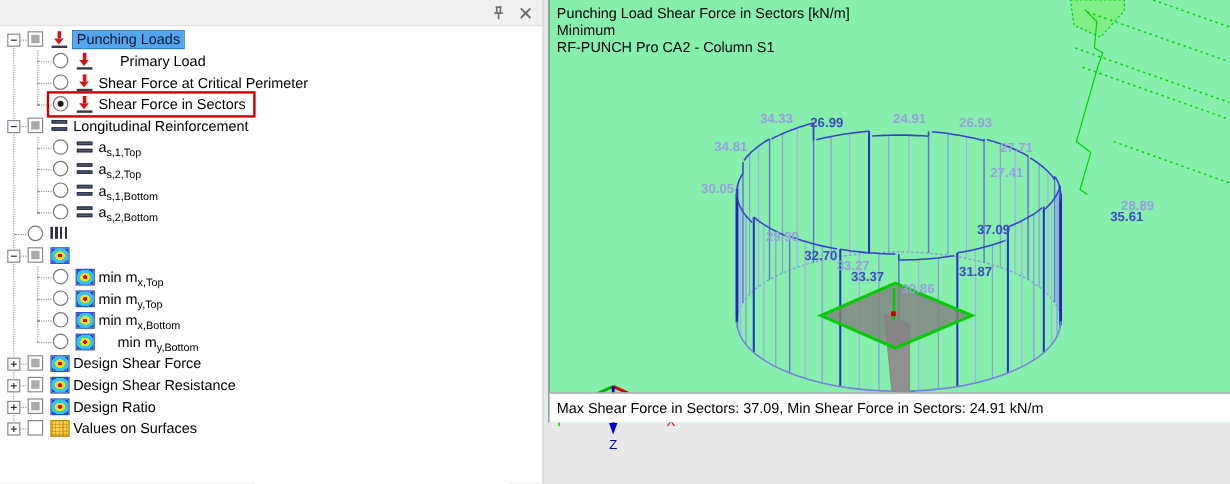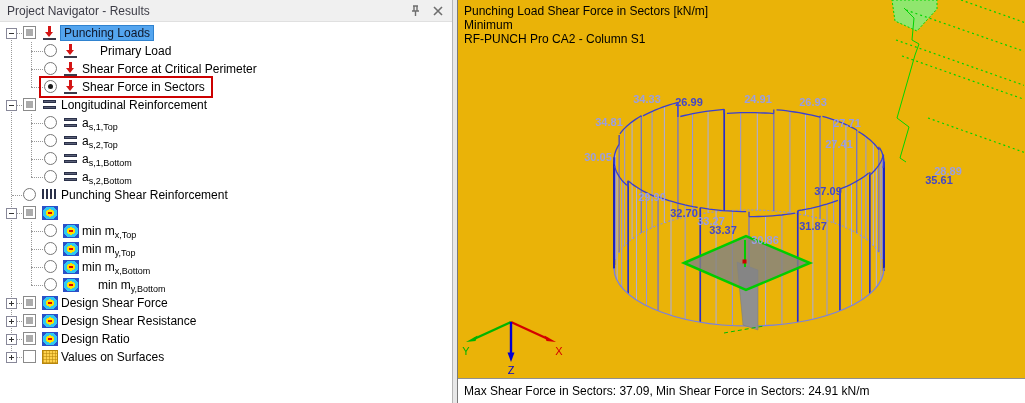--- a/index.html
+++ b/index.html
@@ -42,33 +42,32 @@
   
   .icon-surf{background:#ffd24d;border:1px solid #b8860b;box-sizing:border-box;
     background-image:repeating-linear-gradient(0deg,rgba(184,134,11,.55) 0 1px,transparent 1px 3px),
                      repeating-linear-gradient(90deg,rgba(184,134,11,.55) 0 1px,transparent 1px 3px);}
   .conn-v{position:absolute;width:0;border-left:1px dotted #9a9a9a;}
   .conn-h{position:absolute;height:0;border-top:1px dotted #9a9a9a;}
   .red-box{position:absolute;border:2px solid #cc0000;background:transparent;pointer-events:none;z-index:6;}
   
   .splitter{position:absolute;left:453px;top:0;width:4px;height:403px;background:#e8e8e8;}
   
-  .view-panel{position:absolute;left:457px;top:0;width:568px;height:403px;background:#eab308;border-left:1px solid #7a7a7a;box-sizing:border-box;}
+  .view-panel{position:absolute;left:457px;top:0;width:568px;height:352px;background:#86efac;border-left:1px solid #7a7a7a;box-sizing:border-box;}
   .view-header{position:absolute;left:6px;top:4px;z-index:4;font-size:12px;color:#000;line-height:14px;}
   .view-header div{white-space:nowrap;}
   #scene{position:absolute;left:0;top:0;}
   .status-bar{position:absolute;left:0;bottom:0;width:100%;height:25px;border-top:1px solid #8f8f8f;
     font-size:12px;color:#000;line-height:25px;padding-left:6px;box-sizing:border-box;background:#fff;}
 </style>
 </head>
 <body>
 
 <div class="nav-panel">
   <div class="nav-title">
-    <span>Project Navigator - Results</span>
     <span class="ticons">
       <span class="tico">
         <svg width="11" height="12" viewBox="0 0 11 12">
             <g fill="none" stroke="#6e6e6e" stroke-width="1.4">
               <path d="M3 1h5M4 1v5M7 1v5M2 6h7M5.5 6v5"></path>
             </g>
           </svg>
       </span>
       <span class="tico">
         <svg width="10" height="10" viewBox="0 0 10 10">
@@ -177,21 +176,20 @@
         <div class="ticon icon-rebar" style="left: 63px;">
           <div class="b1"></div>
           <div class="b2"></div>
         </div>
         <div class="tlabel" style="left: 82px;">a<sub>s,2,Bottom</sub></div>
       </div>
       <div class="conn-h" style="left: 12px; top: 173px; width: 10px;"></div>
       <div class="tree-row" style="top: 164px;">
         <div class="rb" style="left: 23px;"></div>
         <div class="ticon icon-stir" style="left: 42px;"></div>
-        <div class="tlabel" style="left: 61px;">Punching Shear Reinforcement</div>
       </div>
       <div class="conn-h" style="left: 12px; top: 191px; width: 10px;"></div>
       <div class="tree-row" style="top: 182px;">
         <div class="exp minus" style="left: 6px;"></div>
         <div class="cb" style="left: 23px;">
           <div class="fill"></div>
         </div>
         <div class="ticon icon-heat" style="left: 42px;"></div>
       </div>
       <div class="tree-row" style="top: 218px;">

